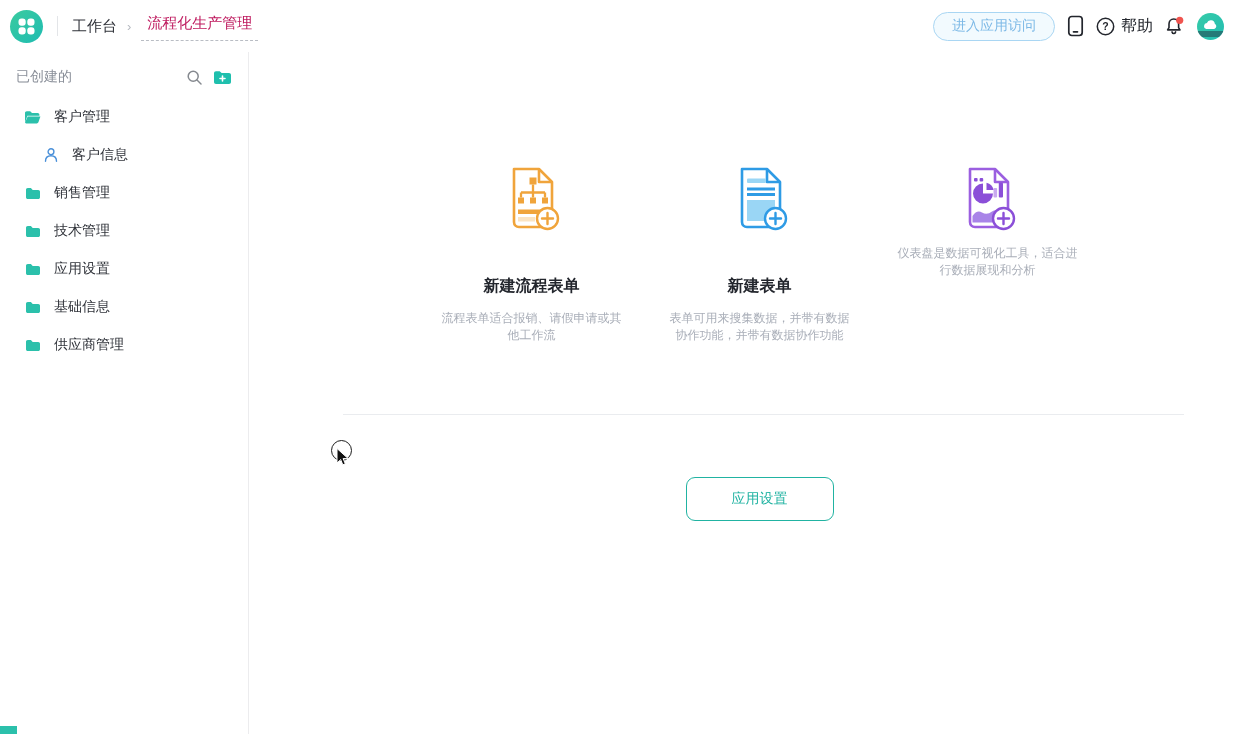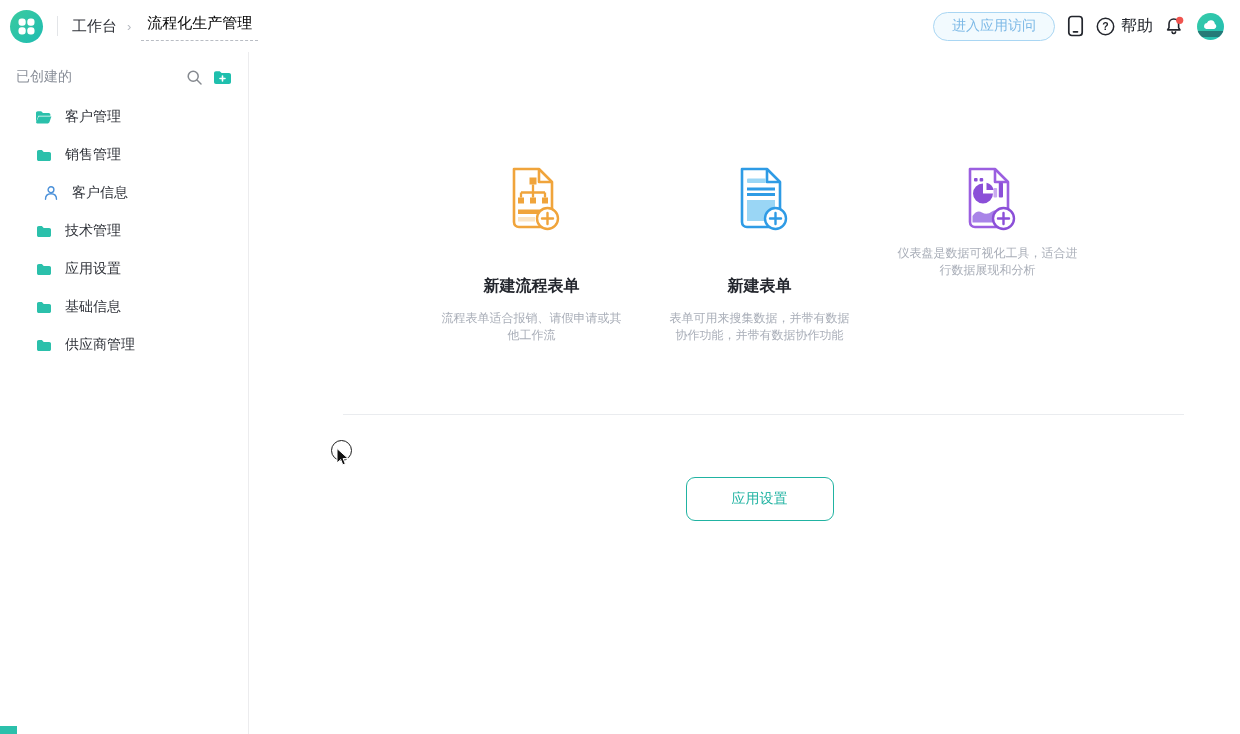--- a/index.html
+++ b/index.html
@@ -16,21 +16,21 @@
   }
   .logo {
     width:33px; height:33px; border-radius:50%;
     background:linear-gradient(135deg,#3BCB9F,#1FBCB2);
     display:flex; align-items:center; justify-content:center; cursor:pointer;
   }
   .header-vdiv { width:1px; height:20px; background:#e3e5e8; margin:0 14px; }
   .crumb { display:flex; align-items:center; font-size:15px; }
   .crumb-home { color:#30333a; cursor:pointer; }
   .crumb-sep { color:#b4b8bf; margin:0 10px; font-size:13px; }
-  .crumb-current { color:#000000; padding:3px 6px 7px; border-bottom:1px dashed #b9bdc4; cursor:pointer; }
+  .crumb-current { color:#be185d; padding:3px 6px 7px; border-bottom:1px dashed #b9bdc4; cursor:pointer; }
   .header-right { margin-left:auto; display:flex; align-items:center; gap:11px; }
   .enter-app-btn {
     height:29px; padding:0 18px; border-radius:15px;
     border:1px solid #a9d6f3; background:#f2fafe; color:#7db9e6;
     font-size:14px; display:flex; align-items:center; cursor:pointer;
   }
   .hdr-icon { display:flex; align-items:center; cursor:pointer; }
   .help-wrap { display:flex; align-items:center; gap:6px; cursor:pointer; font-size:16px; color:#23262d; }
   .bell-wrap { position:relative; }
   .avatar {
@@ -41,21 +41,21 @@
   .avatar-band { position:absolute; left:0; right:0; bottom:3px; height:6px; background:rgba(32,62,74,.55); }
   
   .sidebar {
     position:absolute; top:52px; left:0; bottom:0; width:249px;
     border-right:1px solid #ececee; background:#fff; padding-top:10px;
   }
   .side-head { height:30px; display:flex; align-items:center; padding:0 16px; }
   .side-head-label { font-size:14px; color:#8a8f99; }
   .side-head-icons { margin-left:auto; display:flex; align-items:center; gap:10px; }
   .side-list { margin-top:6px; }
-  .side-item { height:38px; display:flex; align-items:center; padding-left:35px; font-size:14px; color:#30333a; cursor:pointer; }
+  .side-item { height:38px; display:flex; align-items:center; padding-left:24px; font-size:14px; color:#30333a; cursor:pointer; }
   .side-item .ic { width:17px; display:flex; justify-content:center; margin-right:13px; }
   .side-item.child { padding-left:42px; }
   
   .main { position:absolute; top:52px; left:279px; right:0; bottom:0; background:#fff; }
   .cards-row { display:flex; justify-content:center; margin-top:114px; }
   .create-card { width:228px; text-align:center; cursor:pointer; }
   .card-icon { height:66px; display:flex; justify-content:center; }
   .card-title { margin-top:44px; font-size:16px; font-weight:600; color:#23262d; }
   .card-desc { margin:13px auto 0; width:186px; font-size:12px; line-height:17px; color:#a9aeb8; }
   .h-divider { height:1px; background:#eaecef; margin:70px 56px 0 64px; }
@@ -143,36 +143,36 @@
   <div class="side-list">
     <div class="side-item">
       <span class="ic">
         <svg width="17" height="14" viewBox="0 0 17 14">
           <path d="M1 3 C1 1.9 1.7 1.2 2.8 1.2 H6.2 L8 3 H13.6 C14.7 3 15.4 3.7 15.4 4.8 V5.8 H3.4 L1 12.5 Z" fill="#2BC0AB"></path>
           <path d="M3.7 6.6 H16.4 L14.4 12.3 C14.1 13 13.5 13.4 12.8 13.4 H2.2 C1.4 13.4 0.9 12.6 1.2 11.9 Z" fill="#2BC0AB"></path>
         </svg>
       </span>
       <span>客户管理</span>
     </div>
-    <div class="side-item">
-      <span class="ic">
-        <svg width="16" height="13" viewBox="0 0 16 13">
-            <path d="M1 2.9 C1 1.8 1.7 1.1 2.8 1.1 H5.9 L7.7 2.9 H13.2 C14.3 2.9 15 3.6 15 4.7 V10.3 C15 11.4 14.3 12.1 13.2 12.1 H2.8 C1.7 12.1 1 11.4 1 10.3 Z" fill="#2BC0AB"></path>
-          </svg>
-      </span>
-      <span>销售管理</span>
-    </div>
     <div class="side-item child">
       <span class="ic">
         <svg width="16" height="16" viewBox="0 0 16 16" fill="none" stroke="#4A90D9" stroke-width="1.4">
           <circle cx="8" cy="4.7" r="2.9"></circle>
           <path d="M2.5 14.2 C2.5 10.6 4.9 8.7 8 8.7 C11.1 8.7 13.5 10.6 13.5 14.2" stroke-linecap="round"></path>
         </svg>
       </span>
       <span>客户信息</span>
+    </div>
+    <div class="side-item">
+      <span class="ic">
+        <svg width="16" height="13" viewBox="0 0 16 13">
+            <path d="M1 2.9 C1 1.8 1.7 1.1 2.8 1.1 H5.9 L7.7 2.9 H13.2 C14.3 2.9 15 3.6 15 4.7 V10.3 C15 11.4 14.3 12.1 13.2 12.1 H2.8 C1.7 12.1 1 11.4 1 10.3 Z" fill="#2BC0AB"></path>
+          </svg>
+      </span>
+      <span>销售管理</span>
     </div>
     <div class="side-item">
       <span class="ic">
         <svg width="16" height="13" viewBox="0 0 16 13">
             <path d="M1 2.9 C1 1.8 1.7 1.1 2.8 1.1 H5.9 L7.7 2.9 H13.2 C14.3 2.9 15 3.6 15 4.7 V10.3 C15 11.4 14.3 12.1 13.2 12.1 H2.8 C1.7 12.1 1 11.4 1 10.3 Z" fill="#2BC0AB"></path>
           </svg>
       </span>
       <span>技术管理</span>
     </div>
     <div class="side-item">

